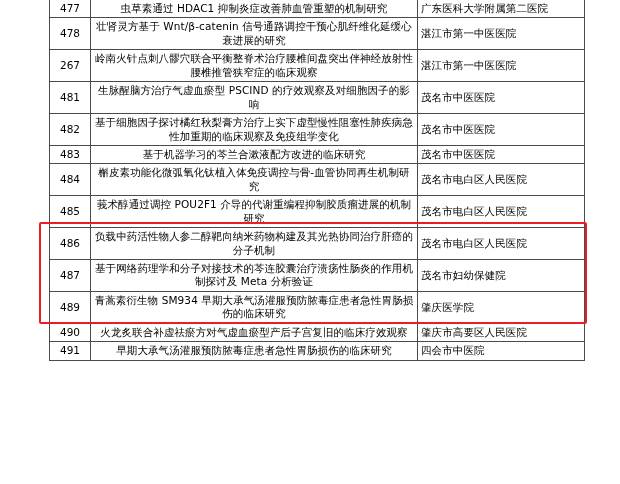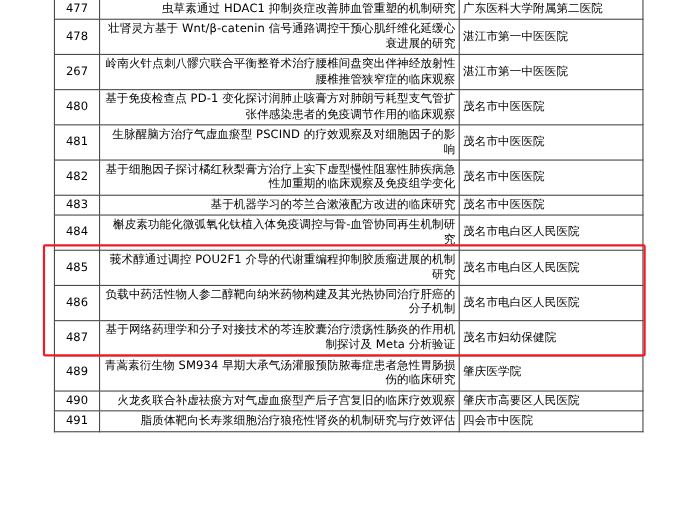--- a/index.html
+++ b/index.html
@@ -39,21 +39,21 @@
     font-family: "DejaVu Sans", "Liberation Sans", sans-serif;
   }
   td.col-num {
     width: 34px;
     text-align: center;
     font-size: 11px;
     font-family: "Liberation Sans", sans-serif;
   }
   td.col-title {
     width: 320px;
-    text-align: right;
+    text-align: center;
     letter-spacing: 0.1px;
   }
   td.col-unit {
     width: 160px;
     letter-spacing: 0.1px;
   }
   
   tr.first-row td {
     border-top: none;
   }
@@ -78,25 +78,20 @@
       </tr>
       <tr>
         <td class="col-num">478</td>
         <td class="col-title">壮肾灵方基于 Wnt/β-catenin 信号通路调控干预心肌纤维化延缓心衰进展的研究</td>
         <td class="col-unit">湛江市第一中医医院</td>
       </tr>
       <tr>
         <td class="col-num">267</td>
         <td class="col-title">岭南火针点刺八髎穴联合平衡整脊术治疗腰椎间盘突出伴神经放射性腰椎推管狭窄症的临床观察</td>
         <td class="col-unit">湛江市第一中医医院</td>
-      </tr>
-      <tr>
-        <td class="col-num">480</td>
-        <td class="col-title">基于免疫检查点 PD-1 变化探讨润肺止咳膏方对肺朗亏耗型支气管扩张伴感染患者的免疫调节作用的临床观察</td>
-        <td class="col-unit">茂名市中医医院</td>
       </tr>
       <tr>
         <td class="col-num">481</td>
         <td class="col-title">生脉醒脑方治疗气虚血瘀型 PSCIND 的疗效观察及对细胞因子的影响</td>
         <td class="col-unit">茂名市中医医院</td>
       </tr>
       <tr>
         <td class="col-num">482</td>
         <td class="col-title">基于细胞因子探讨橘红秋梨膏方治疗上实下虚型慢性阻塞性肺疾病急性加重期的临床观察及免疫组学变化</td>
         <td class="col-unit">茂名市中医医院</td>
@@ -131,21 +126,21 @@
         <td class="col-title">青蒿素衍生物 SM934 早期大承气汤灌服预防脓毒症患者急性胃肠损伤的临床研究</td>
         <td class="col-unit">肇庆医学院</td>
       </tr>
       <tr>
         <td class="col-num">490</td>
         <td class="col-title">火龙炙联合补虚祛瘀方对气虚血瘀型产后子宫复旧的临床疗效观察</td>
         <td class="col-unit">肇庆市高要区人民医院</td>
       </tr>
       <tr>
         <td class="col-num">491</td>
-        <td class="col-title">脂质体靶向长寿浆细胞治疗狼疮性肾炎的机制研究与疗效评估</td>
+        <td class="col-title">早期大承气汤灌服预防脓毒症患者急性胃肠损伤的临床研究</td>
         <td class="col-unit">四会市中医院</td>
       </tr>
     </tbody>
   </table>
 
   <div class="highlight-box" style="left: 39px; top: 222px; width: 544px; height: 98px; border-color: rgb(238, 28, 36);"></div>
 
 </div>
 
 </body></html>

